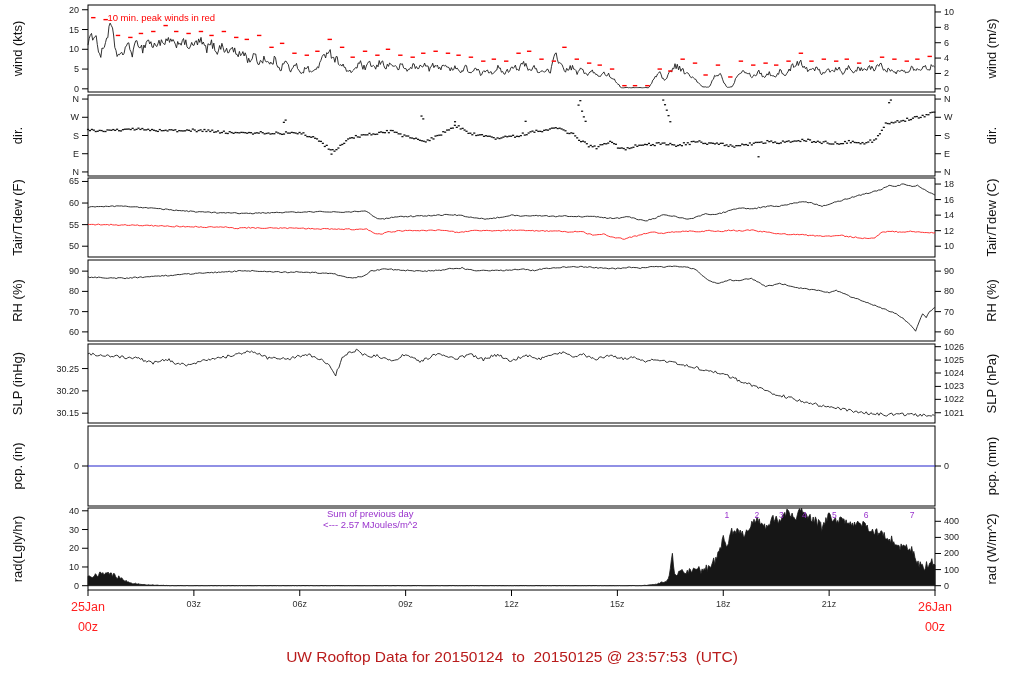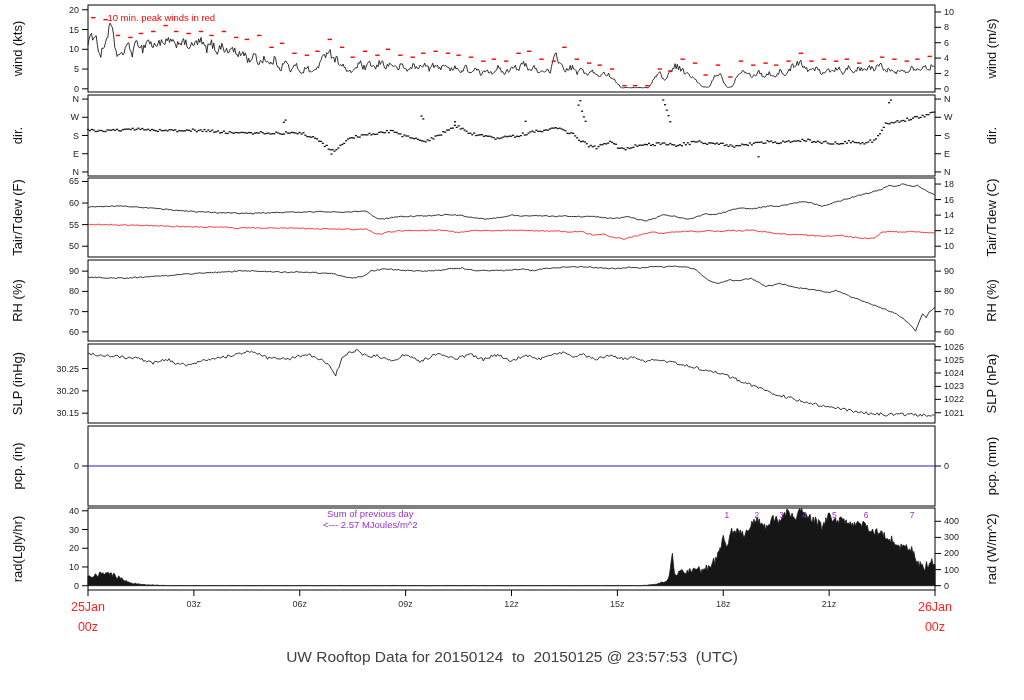--- a/index.html
+++ b/index.html
@@ -735,14 +735,14 @@
       <line x1="723.25" x2="723.25" y1="590" y2="596" stroke="#000" stroke-width="1"></line>
       <text x="723.25" y="607" class="xtick" text-anchor="middle">18z</text>
       <line x1="829.125" x2="829.125" y1="590" y2="596" stroke="#000" stroke-width="1"></line>
       <text x="829.125" y="607" class="xtick" text-anchor="middle">21z</text>
       <line x1="935" x2="935" y1="590" y2="596" stroke="#000" stroke-width="1"></line>
       <text x="88" y="611" class="date" fill="#ff2020" text-anchor="middle">25Jan</text>
       <text x="88" y="631" class="date" fill="#ff2020" text-anchor="middle">00z</text>
       <text x="935" y="611" class="date" fill="#ff2020" text-anchor="middle">26Jan</text>
       <text x="935" y="631" class="date" fill="#ff2020" text-anchor="middle">00z</text>
     </svg>
-  <div class="title" style="color: #404040;">UW Rooftop Data for 20150124  to  20150125 @ 23:57:53  (UTC)</div>
+  <div class="title" style="color: #b91c1c;">UW Rooftop Data for 20150124  to  20150125 @ 23:57:53  (UTC)</div>
 </div>
 
 </body></html>

